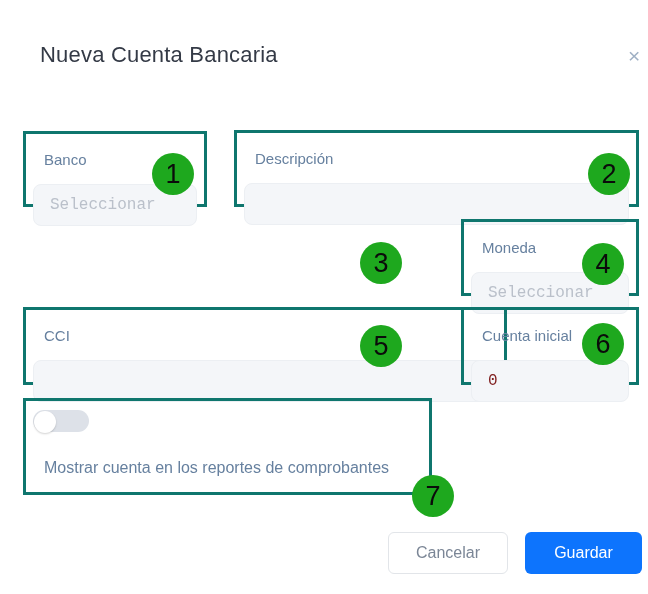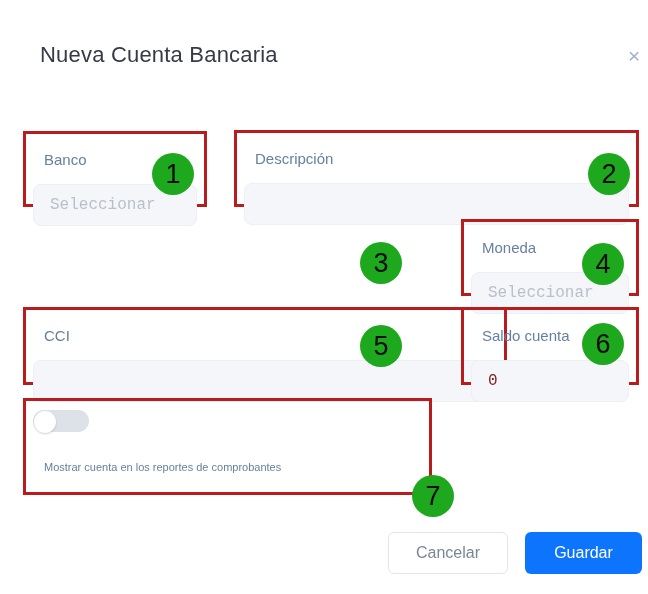--- a/index.html
+++ b/index.html
@@ -21,21 +21,21 @@
   .close {
     position: absolute; right: 18px; top: 22px;
     font-size: 21px; color: #9fb0c4; cursor: pointer;
     width: 24px; height: 24px; text-align: center; line-height: 24px;
     font-weight: 300;
   }
 
   
   .gbox {
     position: absolute;
-    border: 3px solid #b91c1c;
+    border: 3px solid #0f766e;
     padding: 5px 7px;
     background: transparent;
   }
   .gbox label {
     display: block;
     font-size: 15px; line-height: 20px;
     color: #66809f;
   }
   .gbox .inp {
     display: block;
@@ -69,21 +69,21 @@
   }
   .switch .knob {
     position: absolute; left: 1px; top: 1px;
     width: 20px; height: 20px; border-radius: 50%;
     background: #ffffff;
     box-shadow: 0 1px 2px rgba(0,0,0,0.18);
   }
   .toggle-label {
     display: block;
     margin-top: 9px;
-    font-size: 11px; line-height: 31px;
+    font-size: 16px; line-height: 31px;
     color: #66809f;
     width: 392px;
     overflow-wrap: anywhere;
   }
 
   
   .mark {
     position: absolute;
     width: 42px; height: 42px; border-radius: 50%;
     background: #1ea81e;
@@ -140,21 +140,21 @@
     <label>Moneda</label>
     <input class="inp" type="text" placeholder="Seleccionar" style="">
   </div>
 
   <div class="gbox" id="box-cci">
     <label>CCI</label>
     <input class="inp" type="text" value="" style="">
   </div>
 
   <div class="gbox" id="box-saldo">
-    <label>Saldo cuenta</label>
+    <label>Cuenta inicial</label>
     <input class="inp" type="text" value="0" style="">
   </div>
 
   <div class="gbox" id="box-toggle">
     <span class="switch">
       <span class="knob"></span>
     </span>
     <span class="toggle-label">Mostrar cuenta en los reportes de comprobantes</span>
   </div>
 

